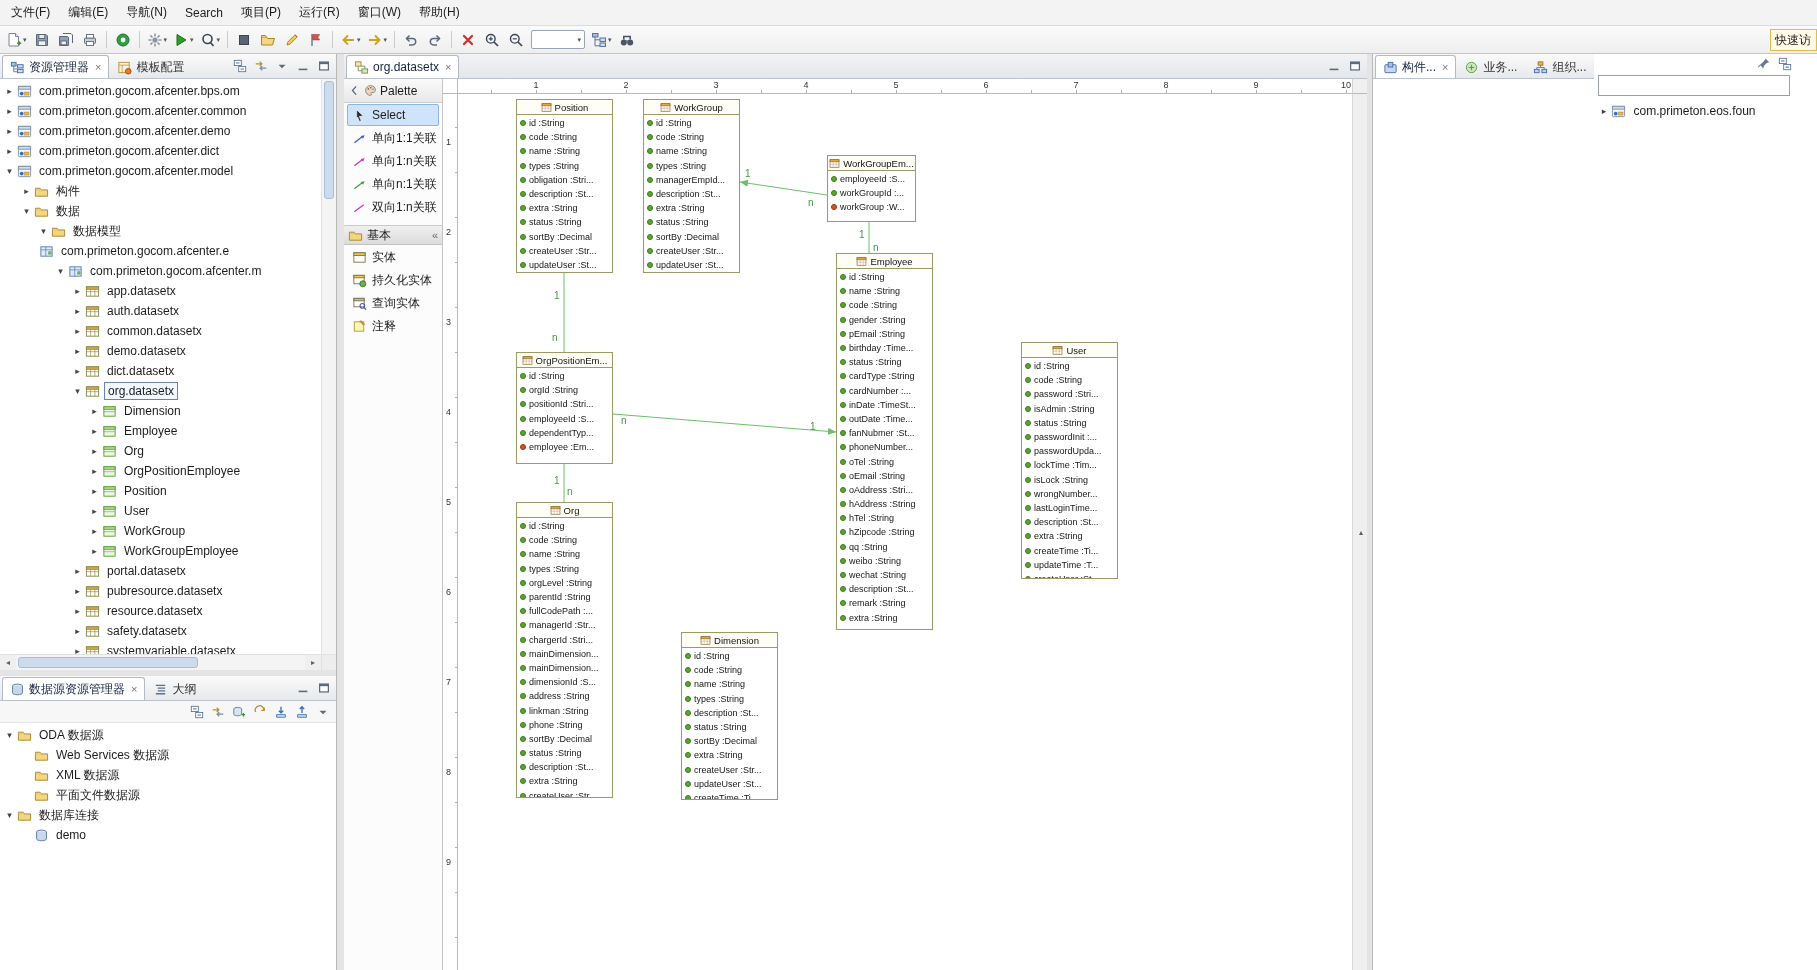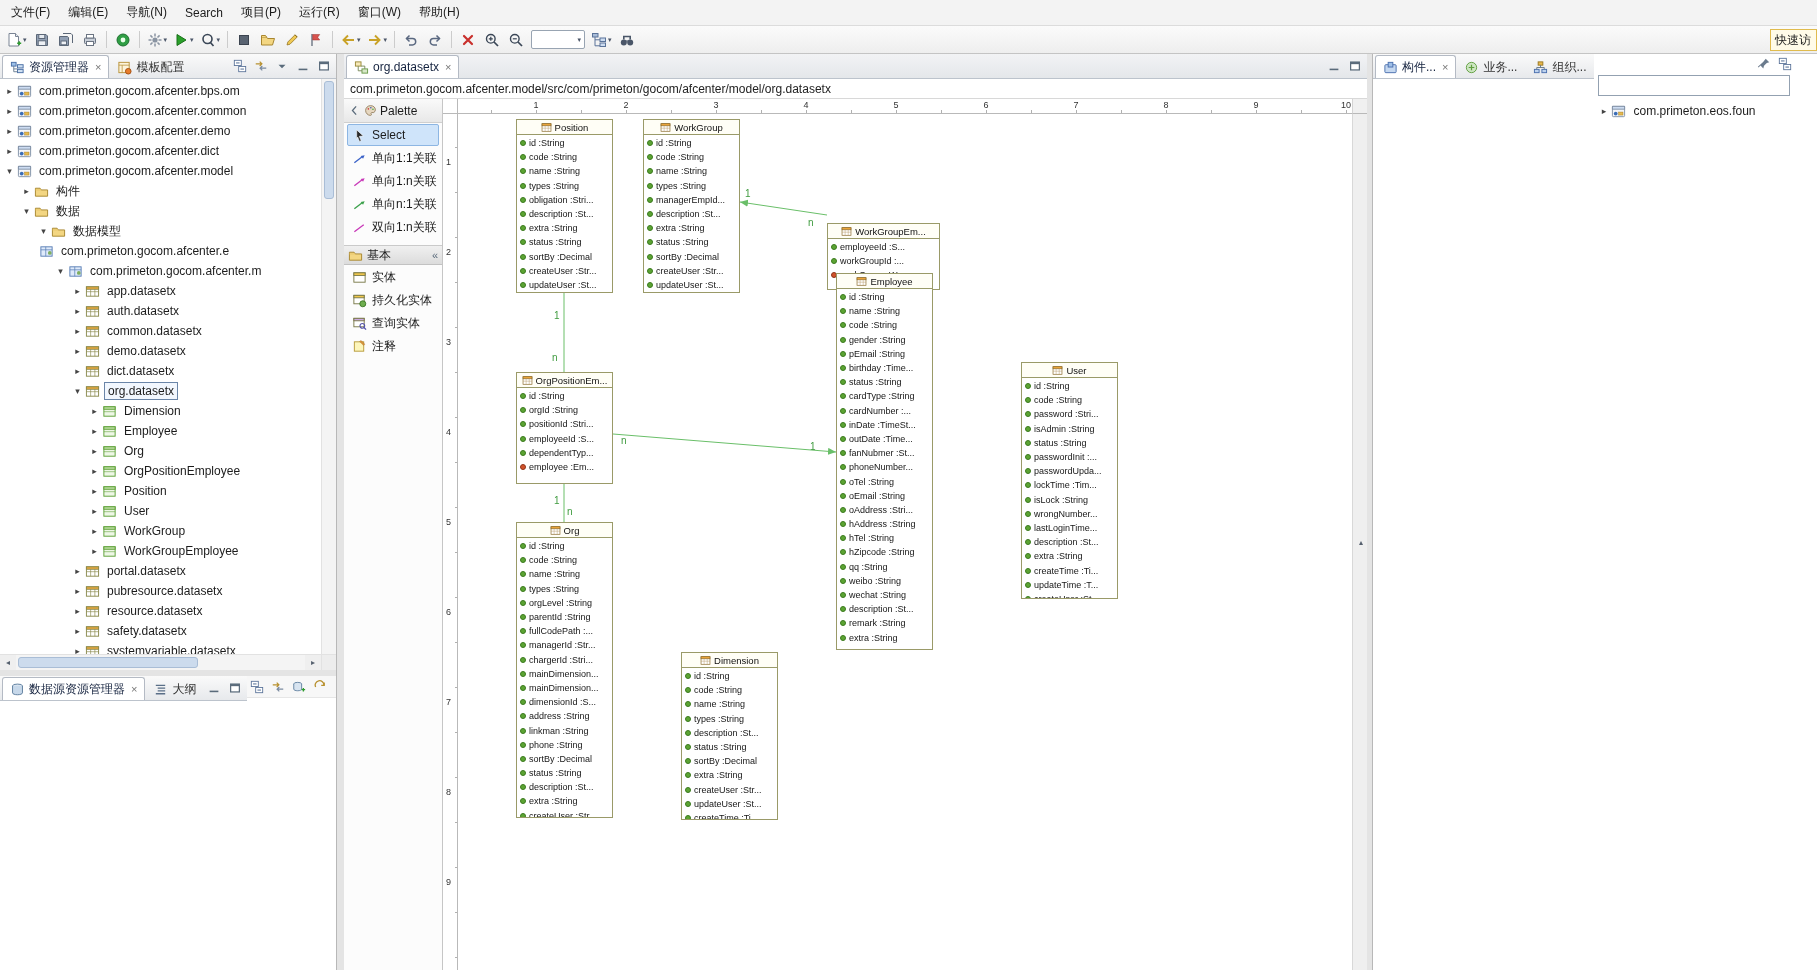--- a/index.html
+++ b/index.html
@@ -37,21 +37,21 @@
 .view-top{height:616px;flex:none;display:flex;flex-direction:column;overflow:hidden}
 .treewrap{flex:1;position:relative;overflow:hidden;display:flex}
 .vscroll{position:absolute;right:0;top:0;bottom:0;width:15px;background:#f4f4f4;border-left:1px solid #e2e2e2}
 .vthumb{position:absolute;left:2px;right:2px;top:2px;height:118px;background:#ccdbed;border:1px solid #a9bdd6;border-radius:3px}
 .hscroll{height:16px;flex:none;display:flex;background:#f4f4f4;border-top:1px solid #e2e2e2}
 .sbtn{width:16px;height:100%;display:flex;align-items:center;justify-content:center;font-size:8px;color:#55606e;background:#efefef;flex:none}
 .htrack{flex:1;position:relative}
 .hthumb{position:absolute;top:2px;bottom:2px;left:2px;width:180px;background:#ccdbed;border:1px solid #a9bdd6;border-radius:3px}
 .scorner{width:15px;background:#ededed;border-left:1px solid #e2e2e2;flex:none}
 .sash-h{height:6px;background:#e4e4e4;flex:none}
-.view-bottom{flex:1;display:flex;flex-direction:row;overflow:hidden}
+.view-bottom{flex:1;display:flex;flex-direction:column;overflow:hidden}
 .vtoolbar{height:22px;flex:none;display:flex;justify-content:flex-end;align-items:center;gap:2px;padding-right:4px;background:#f7f7f7;border-bottom:1px solid #e6e6e6}
 .sash-v{width:7px;flex:none;background:#e4e4e4}
 .sash-v2{width:5px;flex:none;background:#e4e4e4}
 .col-center{width:1023px;flex:none;display:flex;flex-direction:column;background:#fff}
 .etabbar{background:linear-gradient(#f2f3f5,#e4e7ea)}
 .breadcrumb{height:20px;flex:none;display:flex;align-items:center;padding-left:6px;background:#fff;border-bottom:1px solid #d8d8d8;color:#222;white-space:nowrap;overflow:hidden}
 .editor-body{flex:1;display:flex;overflow:hidden}
 .palette{width:99px;flex:none;background:#fcfcfc;border-right:1px solid #c6c6c6;display:flex;flex-direction:column;overflow:hidden}
 .pal-header{height:24px;flex:none;display:flex;align-items:center;gap:3px;padding:0 4px;background:linear-gradient(#fafafa,#e8e8e8);border-bottom:1px solid #cfcfcf}
 .pal-header .icon{width:13px;height:13px}
@@ -892,21 +892,20 @@
             <div class="ibtn">
               <span class="icon">
                 <svg viewBox="0 0 16 16" aria-hidden="true">
                   <rect x="3" y="3.5" width="10" height="9" fill="#fff" stroke="#5a6b7b" stroke-width="1.4"></rect>
                   <rect x="3" y="3.5" width="10" height="2.4" fill="#5a6b7b"></rect>
                 </svg>
               </span>
             </div>
           </div>
         </div>
-      <div class="breadcrumb">com.primeton.gocom.afcenter.model/src/com/primeton/gocom/afcenter/model/org.datasetx</div>
       <div class="editor-body">
         <div class="palette">
           <div class="pal-header">
             <span class="icon">
                 <svg viewBox="0 0 16 16" aria-hidden="true">
                   <path d="M10 3L5.5 8l4.5 5" fill="none" stroke="#5a6b7b" stroke-width="1.6"></path>
                 </svg>
               </span>
             <span class="icon">
                 <svg viewBox="0 0 16 16" aria-hidden="true">
@@ -1176,21 +1175,21 @@
                     <div class="ent-field">
                       <span class="f-icon"></span>
                       <span class="f-text">createUser :Str...</span>
                     </div>
                     <div class="ent-field">
                       <span class="f-icon"></span>
                       <span class="f-text">updateUser :St...</span>
                     </div>
                   </div>
                 </div>
-                <div class="entity" style="left: 369px; top: 61px; width: 113px; height: 67px; margin-top: 48px;">
+                <div class="entity" style="left: 369px; top: 61px; width: 89px; height: 67px;">
                   <div class="ent-header">
                     <span class="icon">
                       <svg viewBox="0 0 16 16" aria-hidden="true">
                         <rect x="1.5" y="2.5" width="13" height="11" fill="#fff" stroke="#8a6a2a"></rect>
                         <rect x="1.5" y="2.5" width="13" height="3" fill="#f0a83c" stroke="#8a6a2a"></rect>
                         <path d="M1.5 9h13M6 5.5v8M10.5 5.5v8" stroke="#b89a6a" stroke-width="0.7"></path>
                       </svg>
                     </span>
                     <span class="ent-name">WorkGroupEm...</span>
                   </div>

